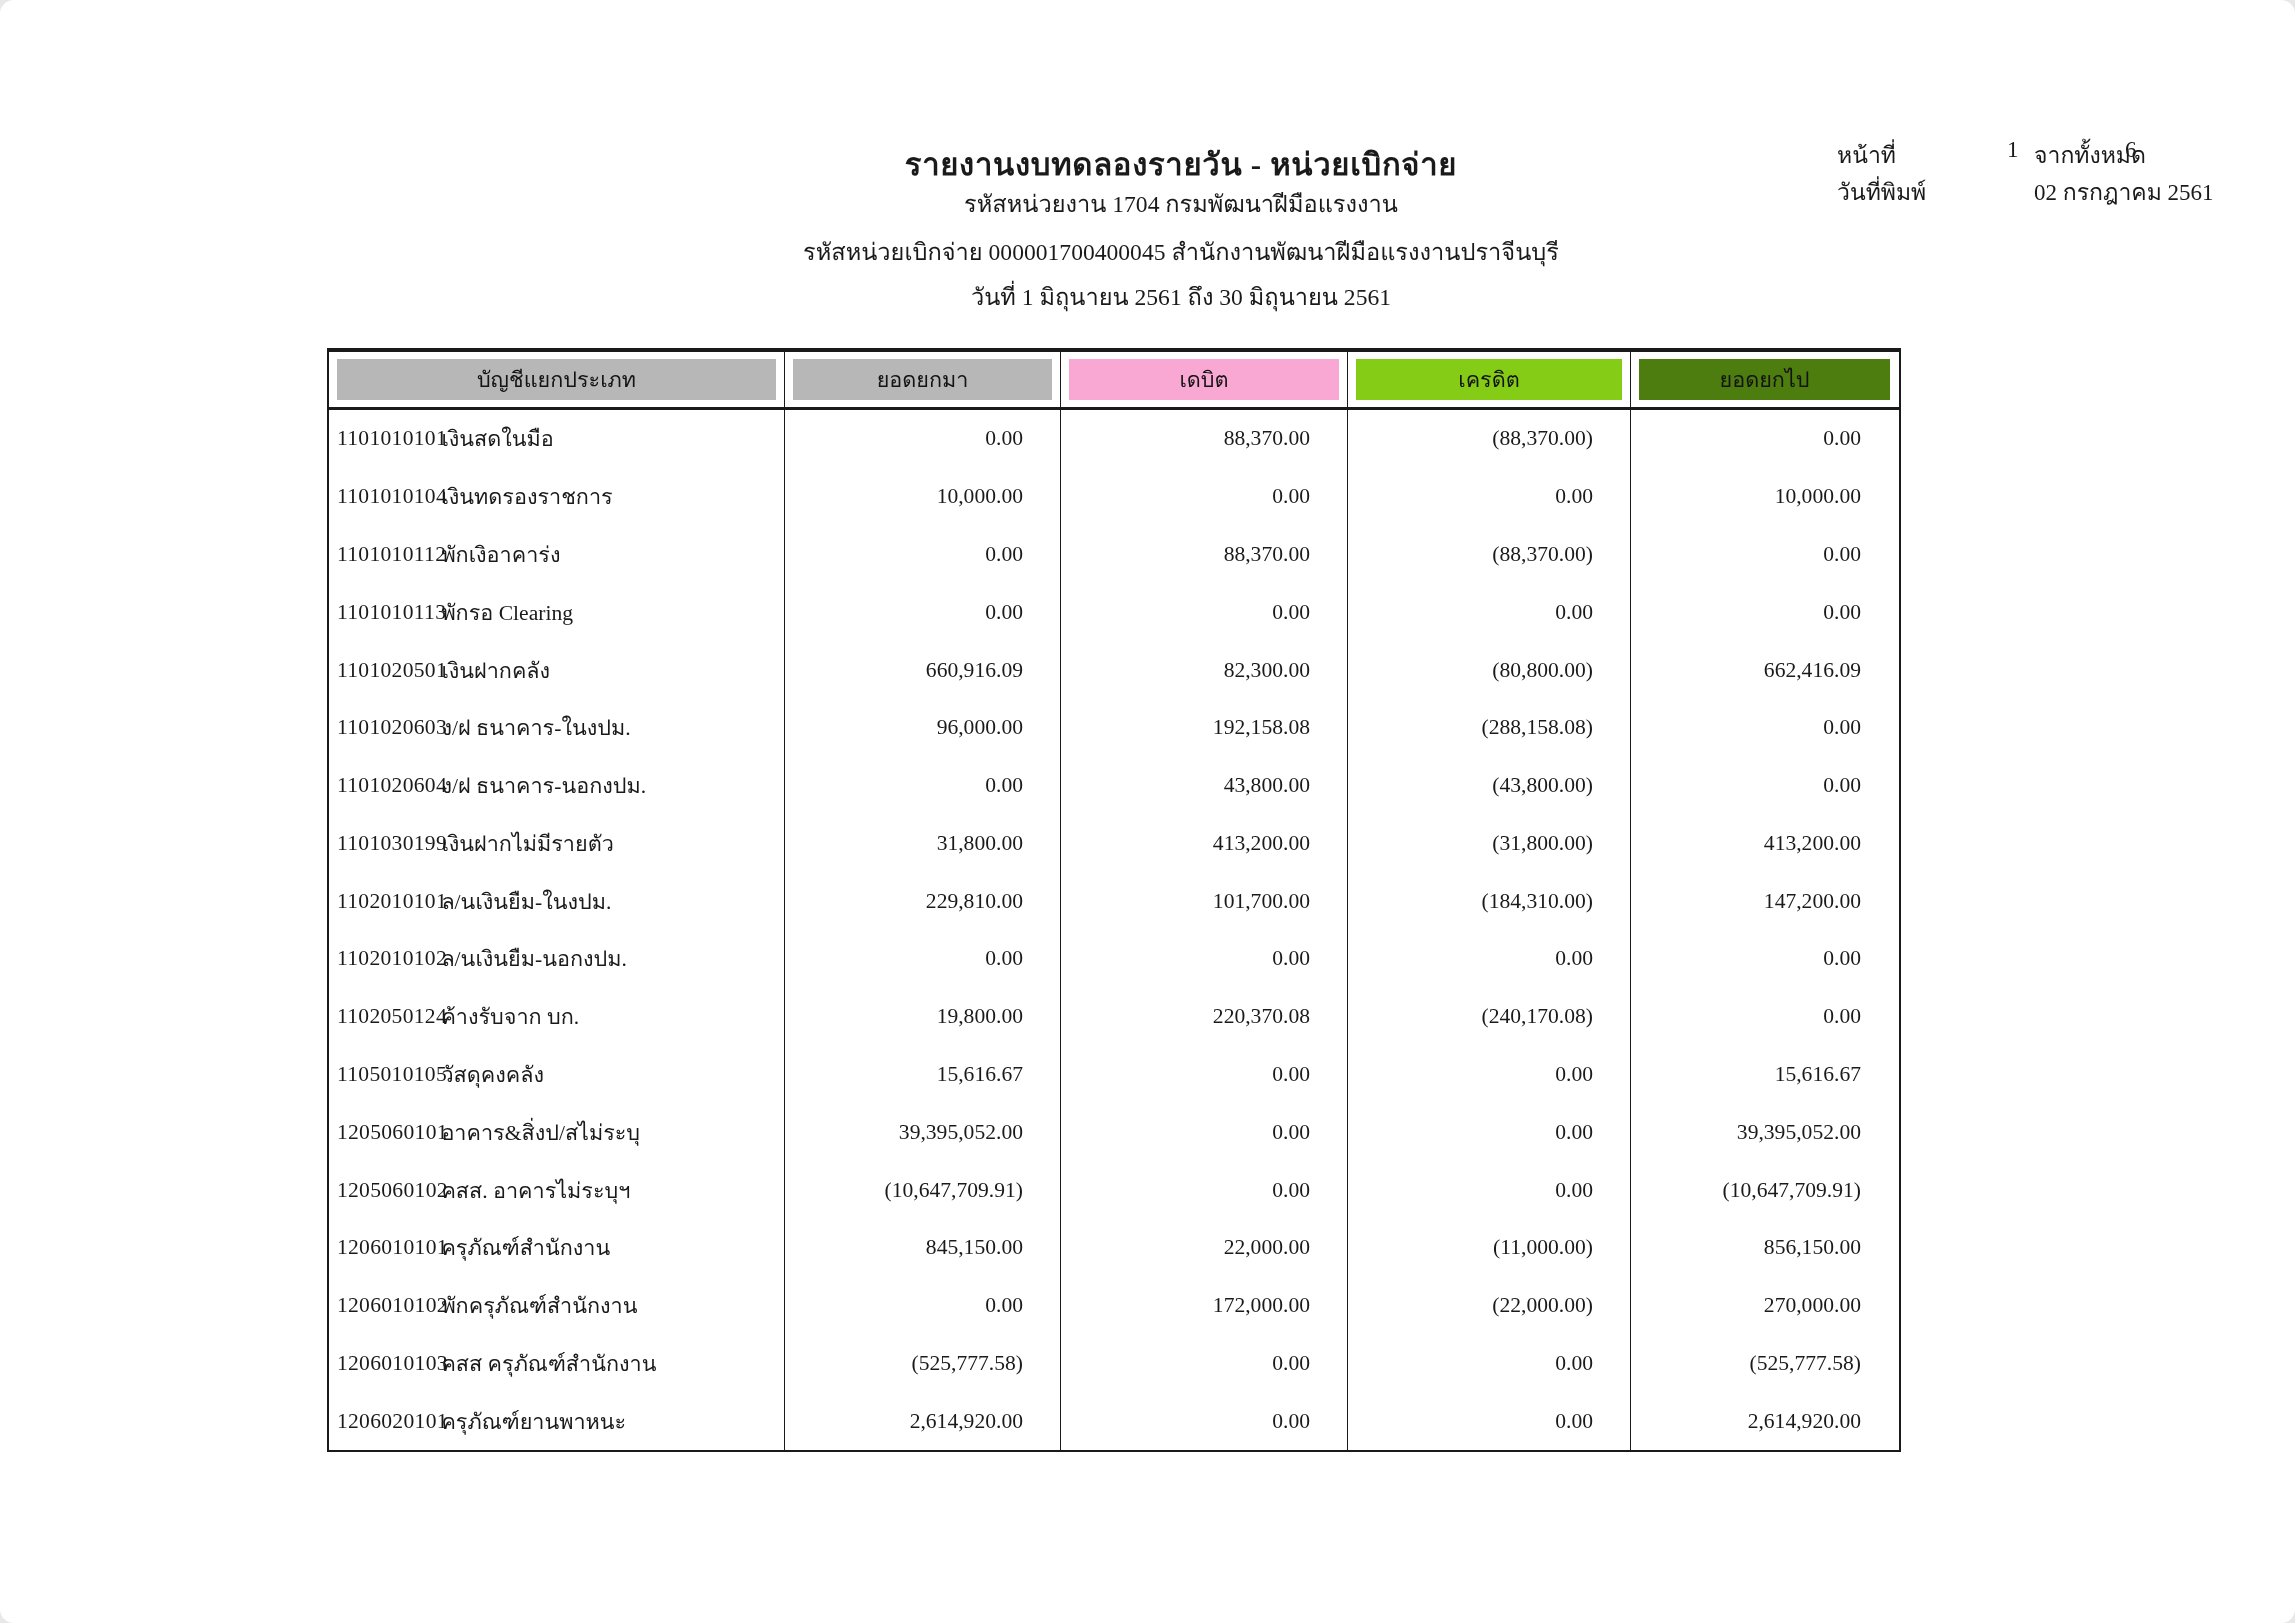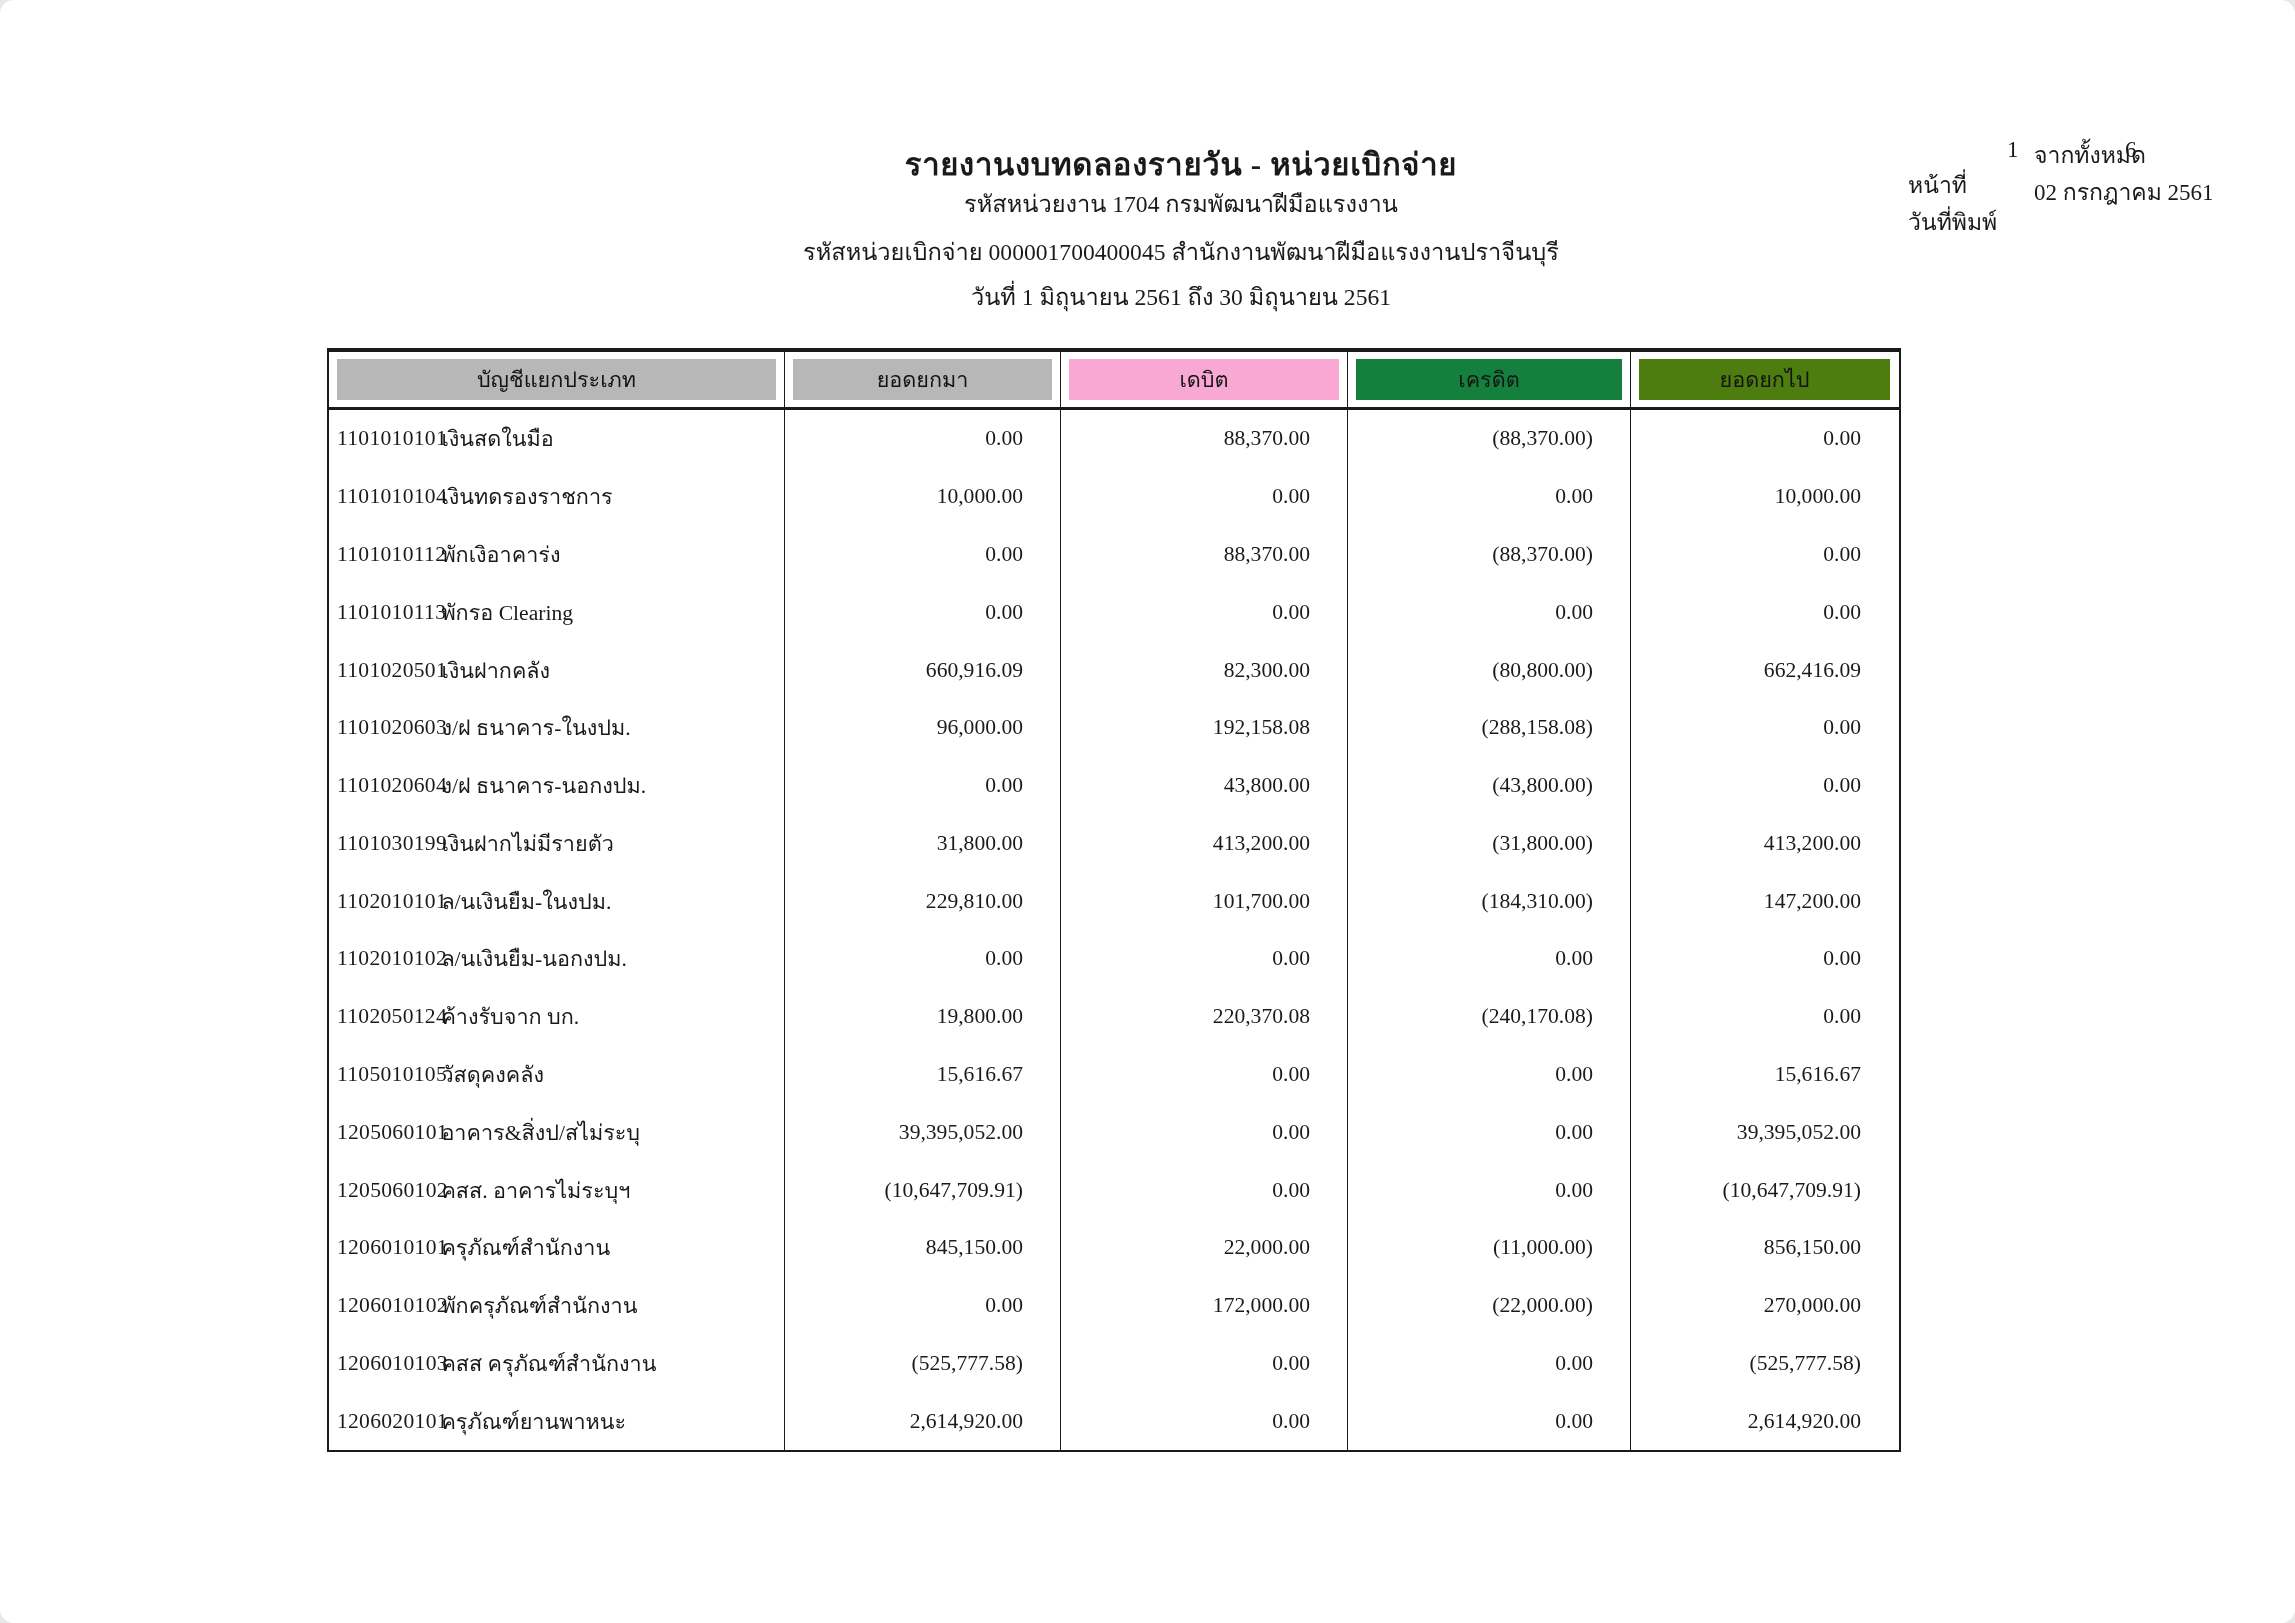--- a/index.html
+++ b/index.html
@@ -21,21 +21,21 @@
   }
   .report-title { top:139px; font-size:31px; font-weight:bold; letter-spacing:0.7px; }
   .report-sub   { font-size:23.6px; }
   .sub1 { top:185px; }
   .sub2 { top:233px; }
   .sub3 { top:278px; }
 
   .pageinfo span { position:absolute; font-size:23px; white-space:nowrap; }
   .pi-r1 { top:137px; }
   .pi-r2 { top:174px; }
-  .pi-c1 { left:1908px;margin-top:30px; }
+  .pi-c1 { left:1837px; }
   .pi-c2 { left:2007px; }
   .pi-c3 { left:2034px; }
   .pi-c4 { left:2125px; }
 
   .ledger {
     position:absolute;
     left:327px; top:348px;
     width:1574px; height:1104px;
     box-sizing:border-box;
     border:2.6px solid #1a1a1a;
@@ -101,21 +101,21 @@
       <div class="hcell">
         <div class="hbox" style="background: rgb(183, 183, 183);">บัญชีแยกประเภท</div>
       </div>
       <div class="hcell">
         <div class="hbox" style="background: rgb(183, 183, 183);">ยอดยกมา</div>
       </div>
       <div class="hcell">
         <div class="hbox" style="background: #f9a8d4;">เดบิต</div>
       </div>
       <div class="hcell">
-        <div class="hbox" style="background: #15803d;">เครดิต</div>
+        <div class="hbox" style="background: #84cc16;">เครดิต</div>
       </div>
       <div class="hcell">
         <div class="hbox" style="background: #4d7c0f;">ยอดยกไป</div>
       </div>
     </div>
     <div class="tbody" id="tbody">
   <div class="trow">
     <div class="cell acct">
       <span class="code">1101010101</span>
       <span class="name">เงินสดในมือ</span>

